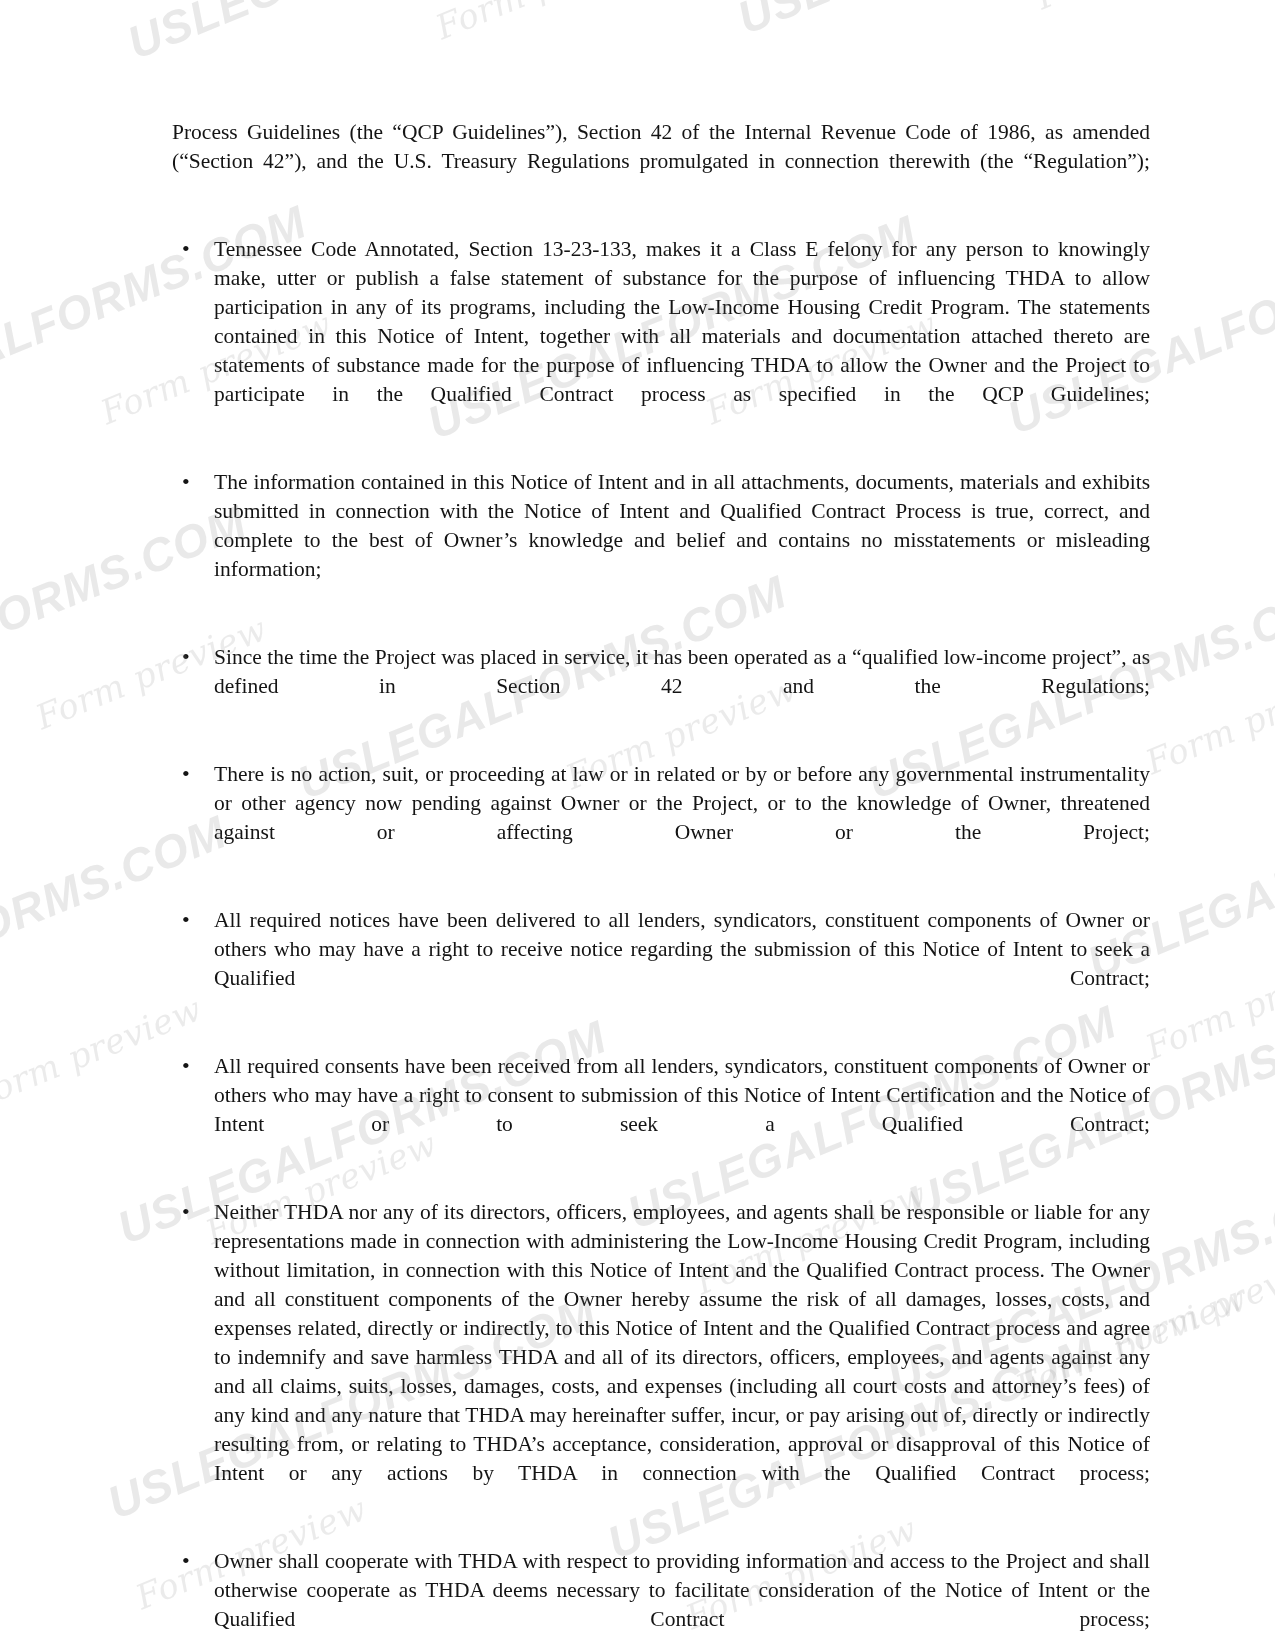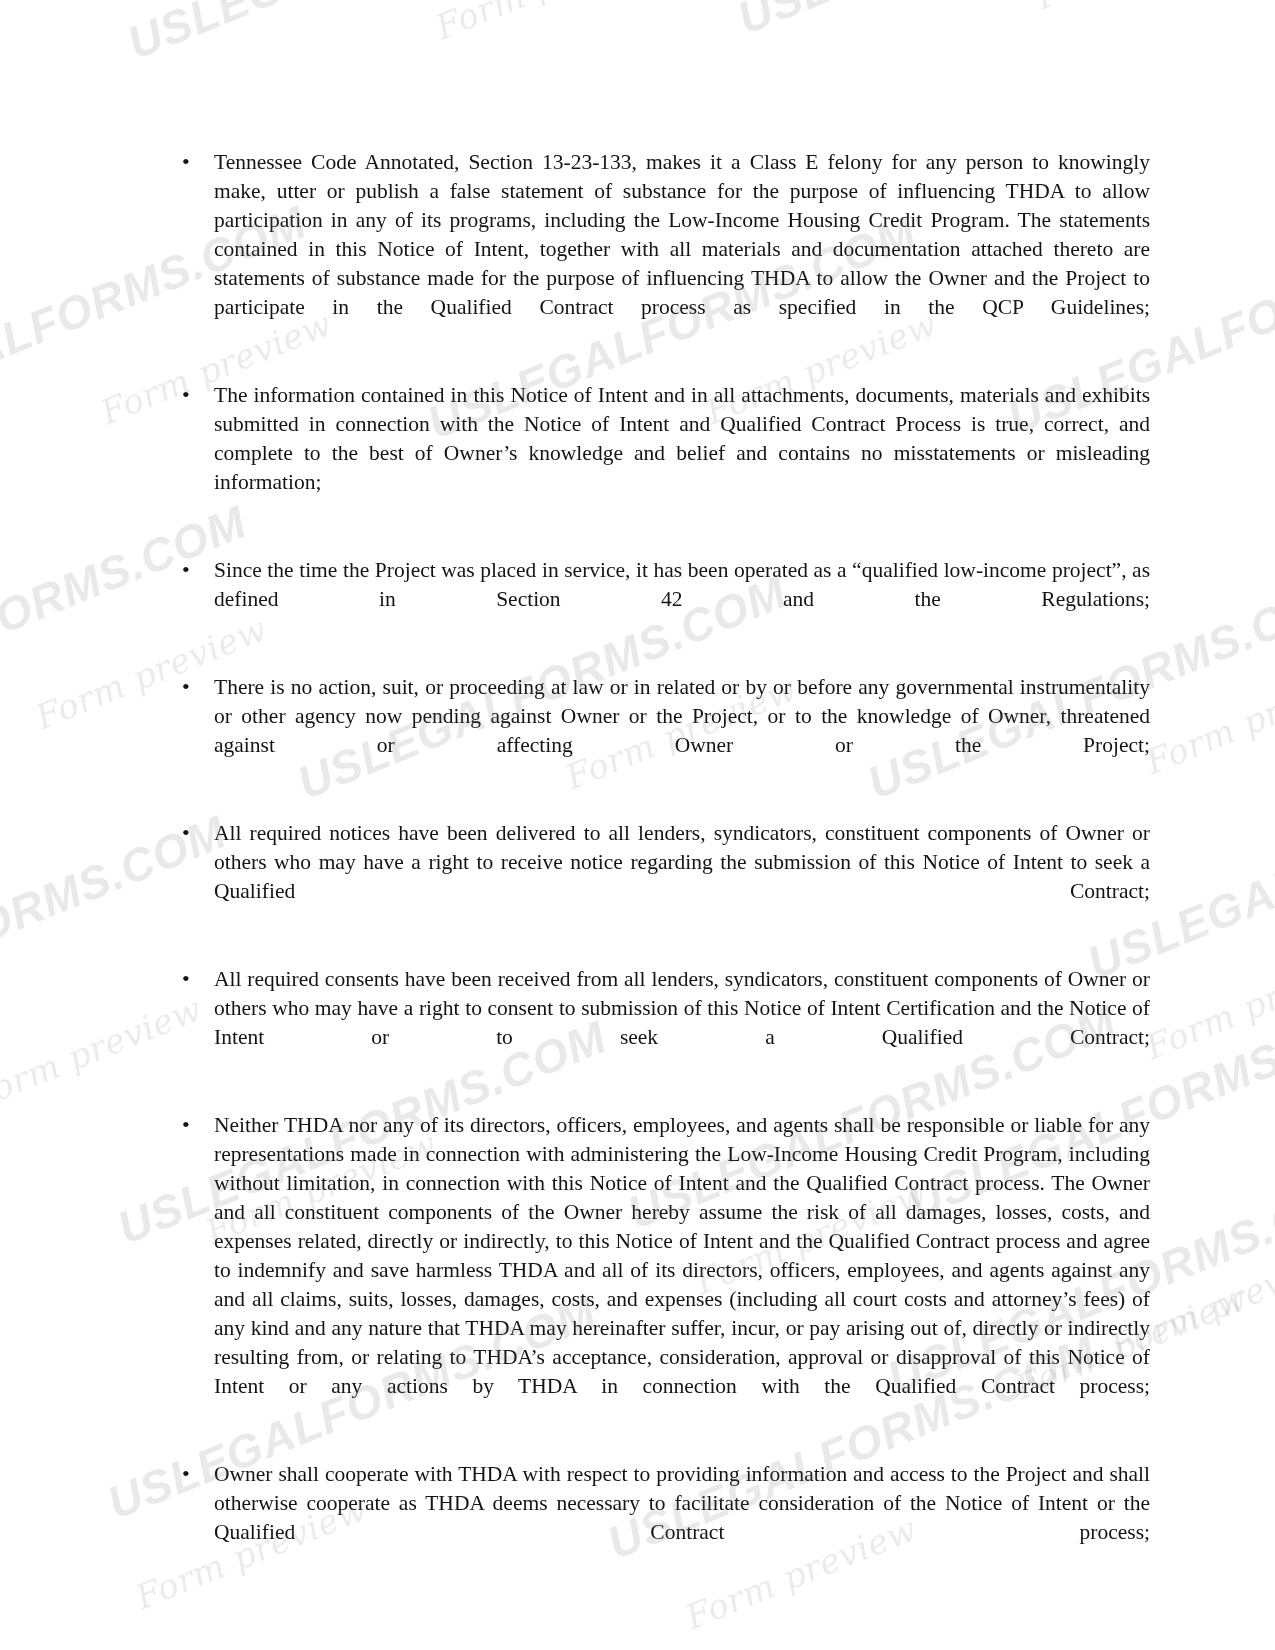--- a/index.html
+++ b/index.html
@@ -108,20 +108,21 @@
   }
 </style>
 </head>
 <body>
 
 <div id="page">
 
   <div id="content">
     <div class="doc-body">
 
+      <p class="lead">Process Guidelines (the “QCP Guidelines”), Section 42 of the Internal Revenue Code of 1986, as amended (“Section 42”), and the U.S. Treasury Regulations promulgated in connection therewith (the “Regulation”);</p>
 
       <ul class="bullets">
         <li>
           <span class="txt">Tennessee Code Annotated, Section 13-23-133, makes it a Class E felony for any person to knowingly make, utter or publish a false statement of substance for the purpose of influencing THDA to allow participation in any of its programs, including the Low-Income Housing Credit Program. The statements contained in this Notice of Intent, together with all materials and documentation attached thereto are statements of substance made for the purpose of influencing THDA to allow the Owner and the Project to participate in the Qualified Contract process as specified in the QCP Guidelines;</span>
         </li>
         <li>
           <span class="txt">The information contained in this Notice of Intent and in all attachments, documents, materials and exhibits submitted in connection with the Notice of Intent and Qualified Contract Process is true, correct, and complete to the best of Owner’s knowledge and belief and contains no misstatements or misleading information;</span>
         </li>
         <li>
           <span class="txt">Since the time the Project was placed in service, it has been operated as a “qualified low-income project”, as defined in Section 42 and the Regulations;</span>

